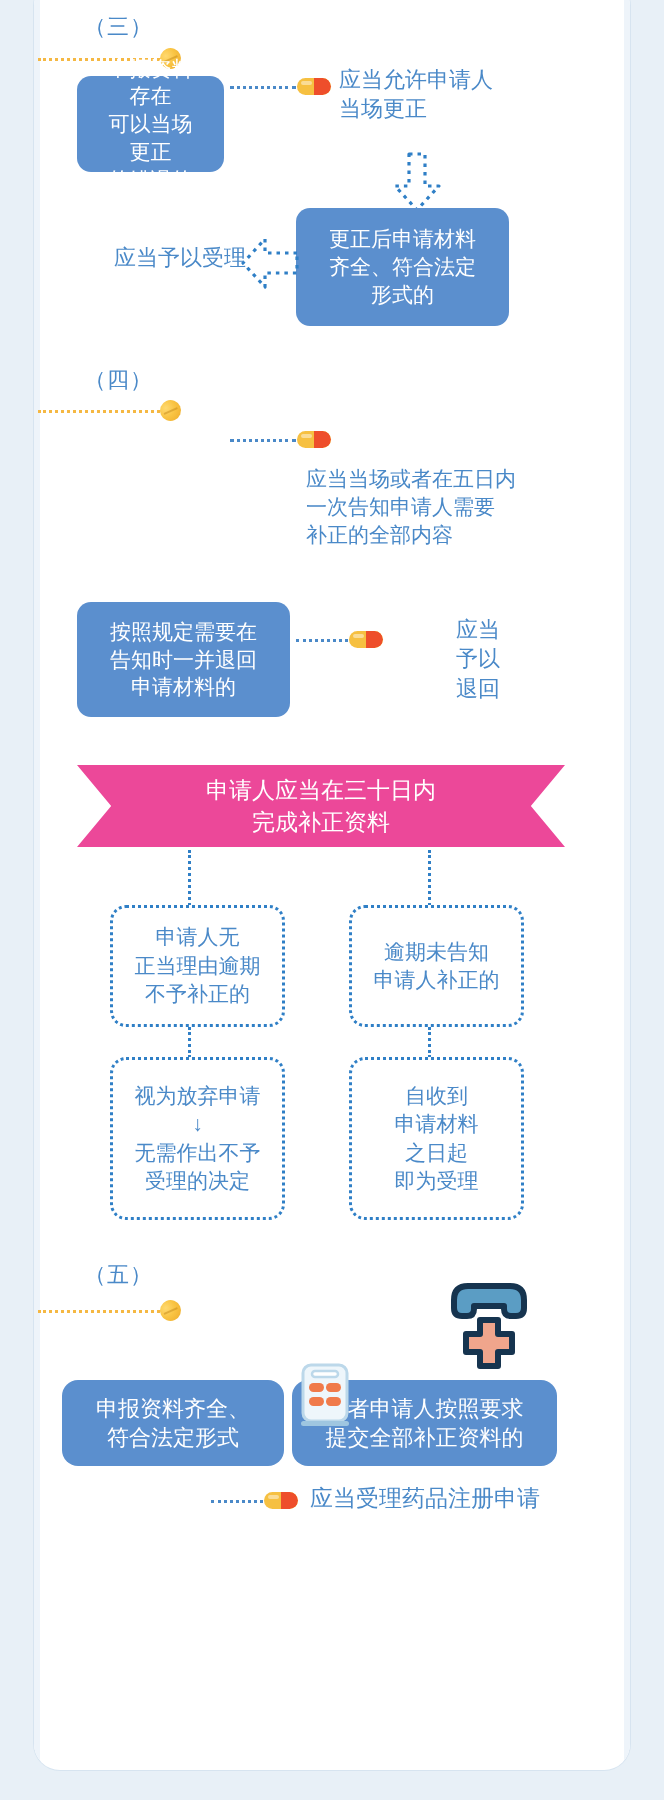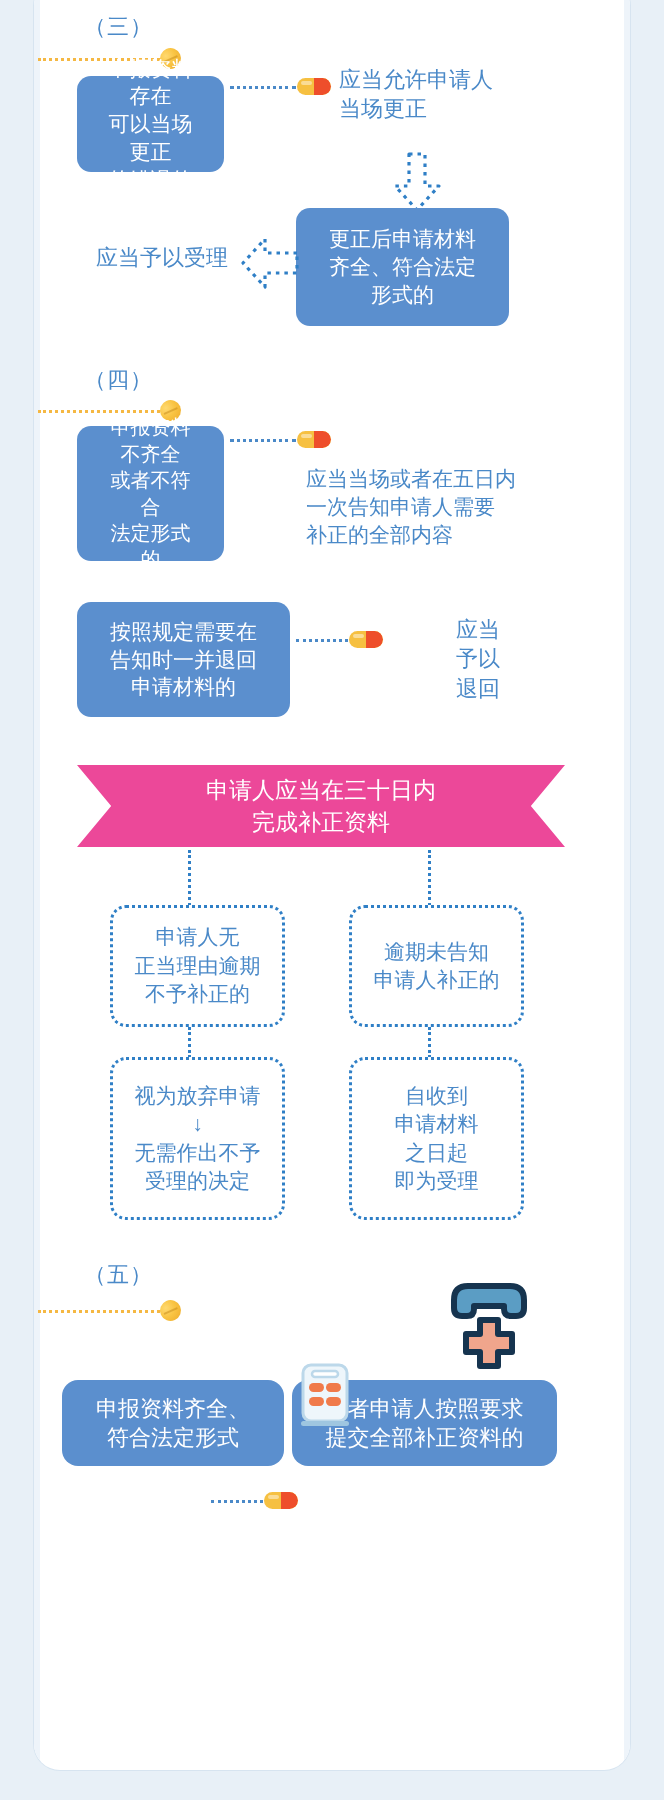--- a/index.html
+++ b/index.html
@@ -199,31 +199,27 @@
   </svg>
 
   <div class="bbox" style="left:262px; top:228px; width:213px; height:118px; font-size:21px;">更正后申请材料
 齐全、符合法定
 形式的</div>
 
   <svg class="arrow-left" style="left:205px; top:255px;" width="62" height="56" viewBox="0 0 62 56">
     <path d="M58 18 H26 V4 L4 28 L26 52 V38 H58 Z" fill="none" stroke="#2f7fc6" stroke-width="3.2" stroke-dasharray="3.5 5" stroke-linejoin="round"></path>
   </svg>
 
-  <div class="btext" style="left:44px; top:263px; width:168px; text-align:center;">应当予以受理</div>
+  <div class="btext" style="left:44px; top:263px; width:168px; text-align:right;">应当予以受理</div>
 
   <div class="sec-num" style="left:50px; top:385px;">（四）</div>
 
   <div class="rail" style="left:4px; top:430px; width:134px;"></div>
   <div class="tablet" style="left:126px; top:420px;"></div>
 
-  <div class="bbox" style="left:43px; top:446px; width:147px; height:135px; font-size:20px;">申报资料
-不齐全
-或者不符合
-法定形式的</div>
 
   <div class="dotline" style="left:196px; top:459px; width:66px;"></div>
   <div class="capsule" style="left:263px; top:451px;"></div>
 
   <div class="btext" style="left:272px; top:485px; width:290px; font-size:21px;">应当当场或者在五日内
 一次告知申请人需要
 补正的全部内容</div>
 
   <div class="bbox" style="left:43px; top:622px; width:213px; height:115px;">按照规定需要在
 告知时一并退回
@@ -287,14 +283,15 @@
 
   <div class="bbox" style="left:28px; top:1400px; width:222px; height:86px; font-size:22px; border-radius:16px;">申报资料齐全、
 符合法定形式</div>
 
   <div class="bbox" style="left:258px; top:1400px; width:265px; height:86px; font-size:22px; border-radius:16px;">或者申请人按照要求
 提交全部补正资料的</div>
 
   <div class="dotline" style="left:177px; top:1520px; width:52px;"></div>
   <div class="capsule" style="left:230px; top:1512px;"></div>
 
+  <div class="btext" style="left:276px; top:1503px; width:290px; font-size:23px;">应当受理药品注册申请</div>
 
 </div>
 
 </body></html>

